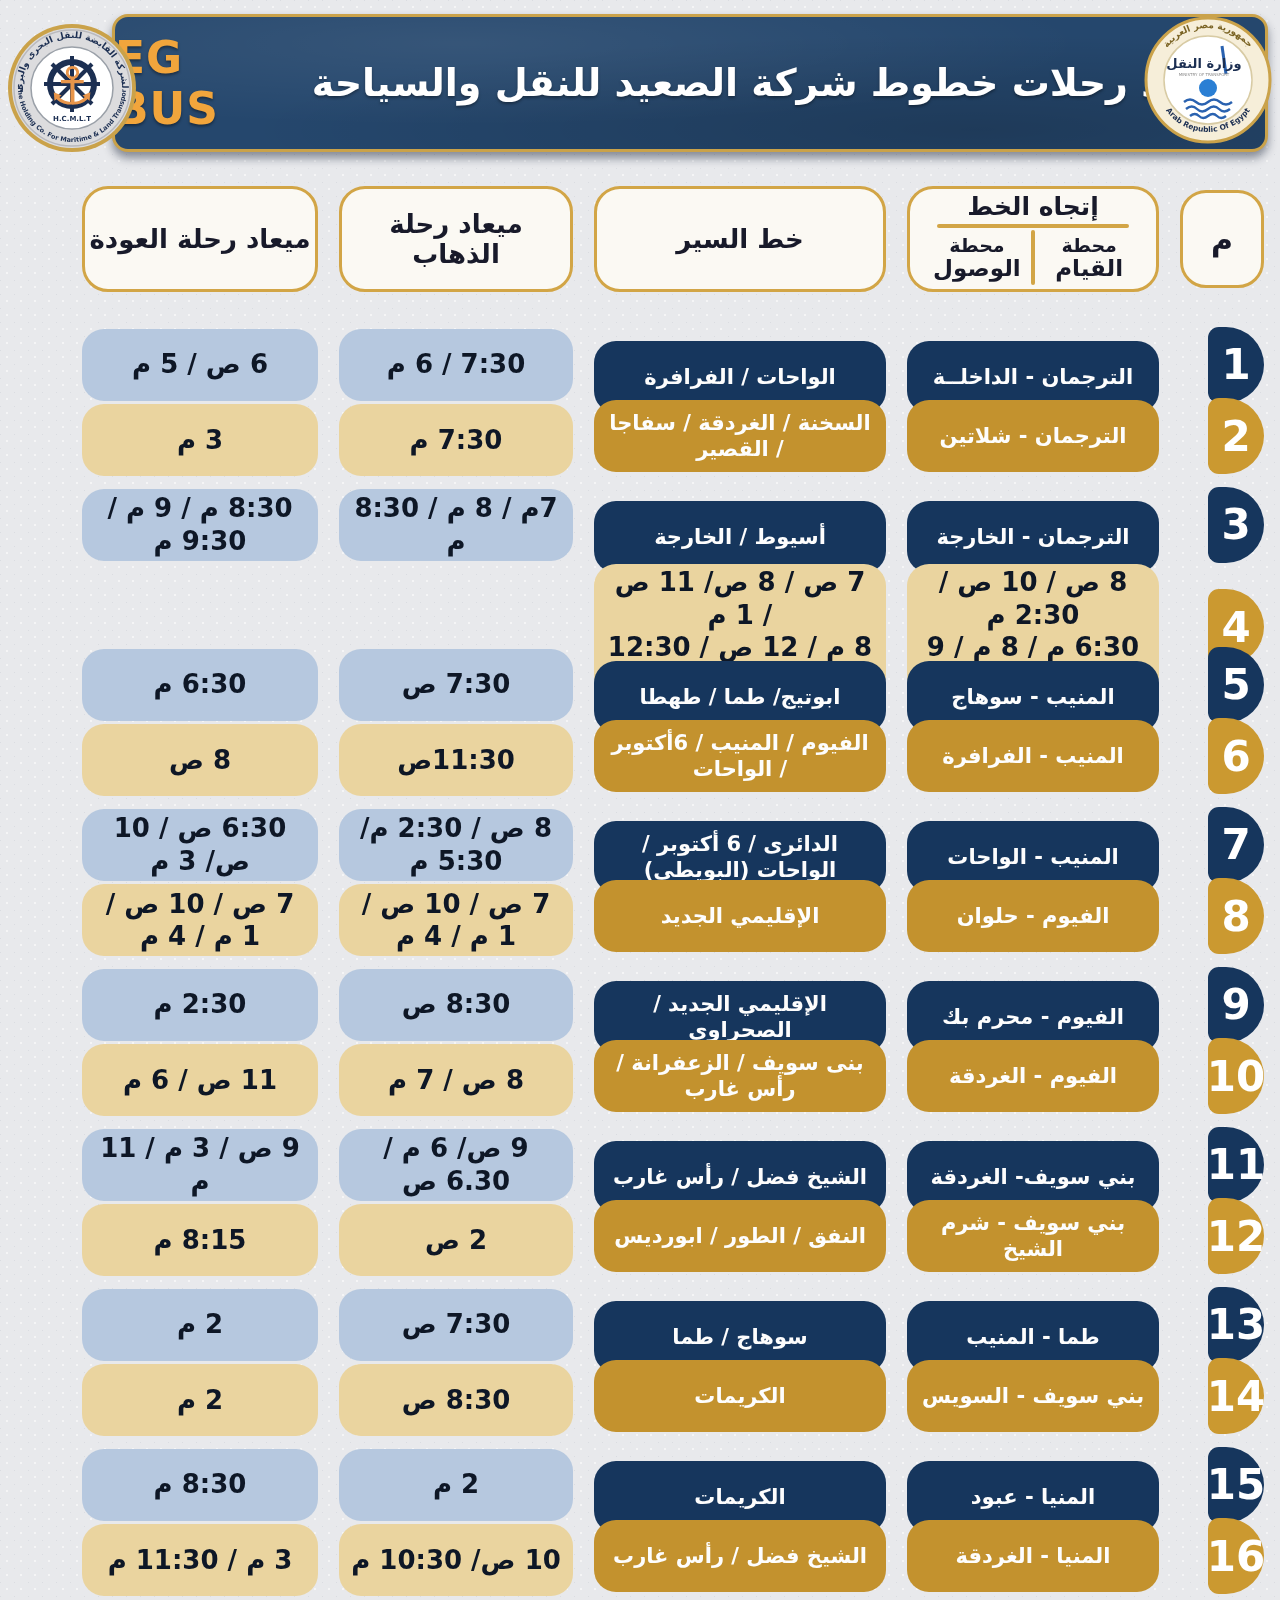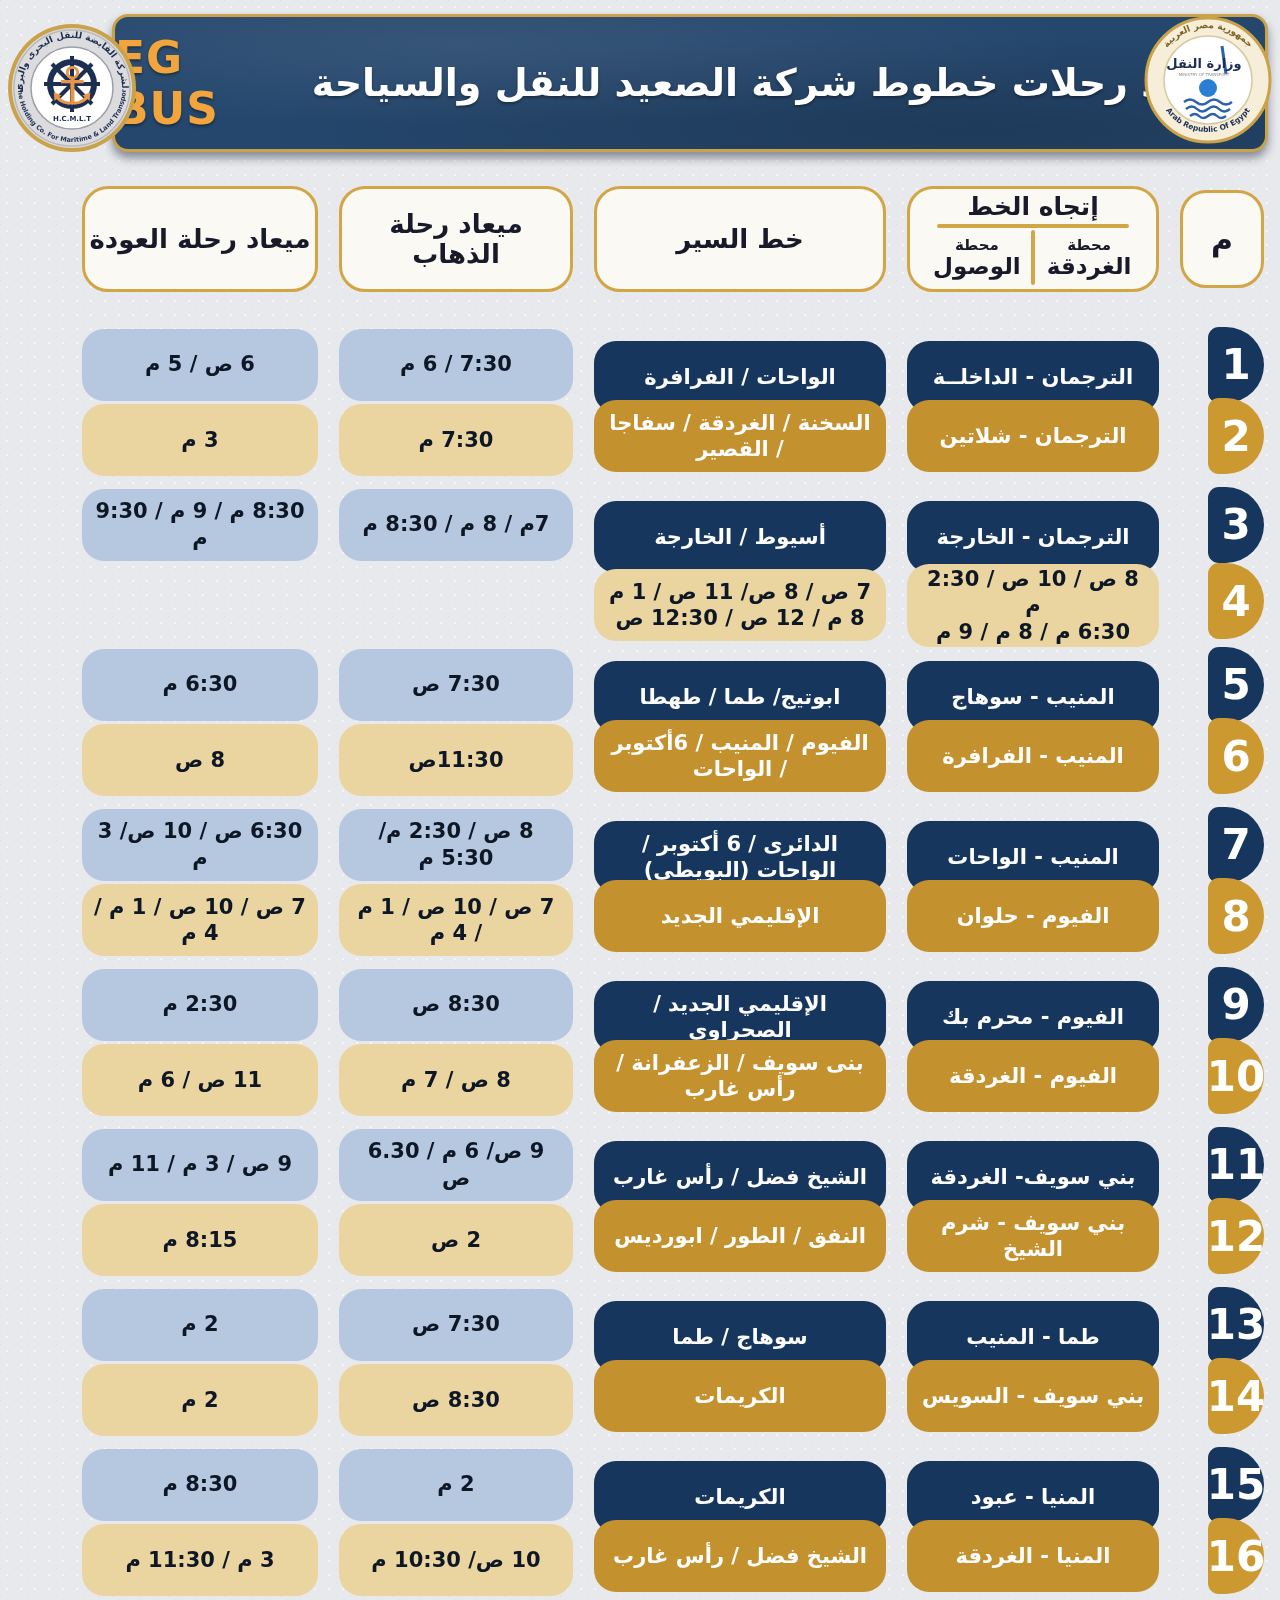--- a/index.html
+++ b/index.html
@@ -49,36 +49,36 @@
     background:#fbf9f3;border:3px solid #d2a546;border-radius:26px;
     display:flex;align-items:center;justify-content:center;
     color:#181a2a;font-weight:bold;font-size:26px;text-align:center;
   }
   .hcell-num{height:92px;align-self:center;font-size:30px;}
   .hcell-direction{flex-direction:column;justify-content:flex-start;padding-top:4px;}
   .hdir-title{font-size:25px;line-height:1.15;}
   .hdir-underline{width:78%;height:4px;background:#d2a546;border-radius:2px;margin-top:2px;}
   .hdir-subs{display:flex;direction:rtl;align-items:stretch;flex:1;width:88%;}
   .hdir-sub{flex:1;display:flex;flex-direction:column;align-items:center;justify-content:center;line-height:1.05;}
-  .hdir-sub .small{font-size:15px;}
+  .hdir-sub .small{font-size:19px;}
   .hdir-sub .big{font-size:23px;}
   .hdir-divider{width:4px;background:#d2a546;border-radius:2px;margin:2px 2px 4px 2px;}
 
   .rows{margin-top:24px;display:flex;flex-direction:column;}
   .rows .grid-row{height:80px;}
 
   .cell{display:flex;align-items:center;justify-content:center;height:100%;}
   .pill{
     width:100%;min-height:72px;border-radius:22px;
     display:flex;align-items:center;justify-content:center;
     text-align:center;font-weight:bold;white-space:pre-line;
     padding:2px 12px;box-sizing:border-box;line-height:1.25;
   }
   .pill.solid{color:#fdfdfd;font-size:21px;}
-  .pill.light{color:#0e1726;font-size:21px;}
+  .pill.light{color:#0e1726;font-size:26px;}
 
   .theme-navy .solid{background:#16365d;margin-top:25px;}
   .theme-navy .light{background:#b6c8df;}
   .theme-gold .solid{background:#c3922e;}
   .theme-gold .light{background:#ead49f;margin-top:8px;}
 
   .numcell{justify-content:flex-start;} 
   .numbadge{
     width:56px;height:76px;border-radius:12px 42px 42px 12px;
     display:flex;align-items:center;justify-content:center;
@@ -157,21 +157,21 @@
 <div class="table">
 
   <div class="grid-row thead">
     <div class="hcell hcell-num">م</div>
     <div class="hcell hcell-direction">
       <div class="hdir-title">إتجاه الخط</div>
       <div class="hdir-underline"></div>
       <div class="hdir-subs">
         <div class="hdir-sub">
           <span class="small">محطة</span>
-          <span class="big">الغردقة</span>
+          <span class="big">القيام</span>
         </div>
         <div class="hdir-divider"></div>
         <div class="hdir-sub">
           <span class="small">محطة</span>
           <span class="big">الوصول</span>
         </div>
       </div>
     </div>
     <div class="hcell">خط السير</div>
     <div class="hcell">ميعاد رحلة الذهاب</div>

